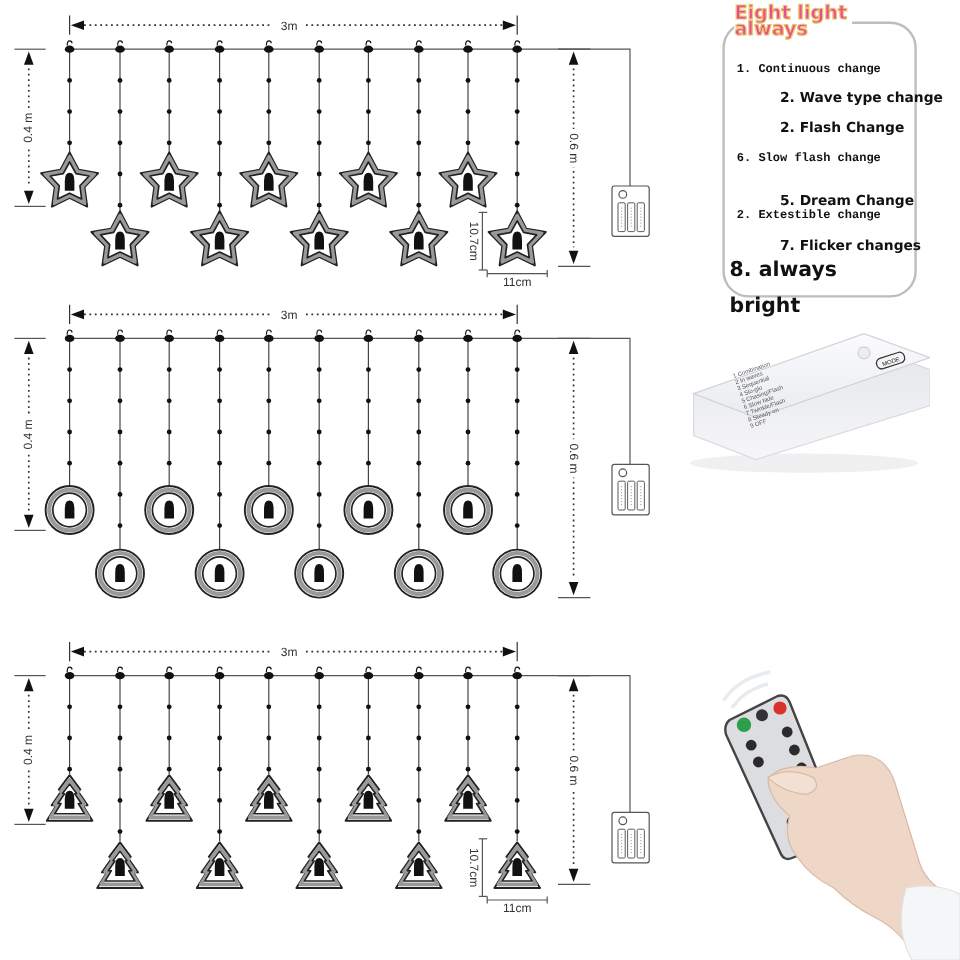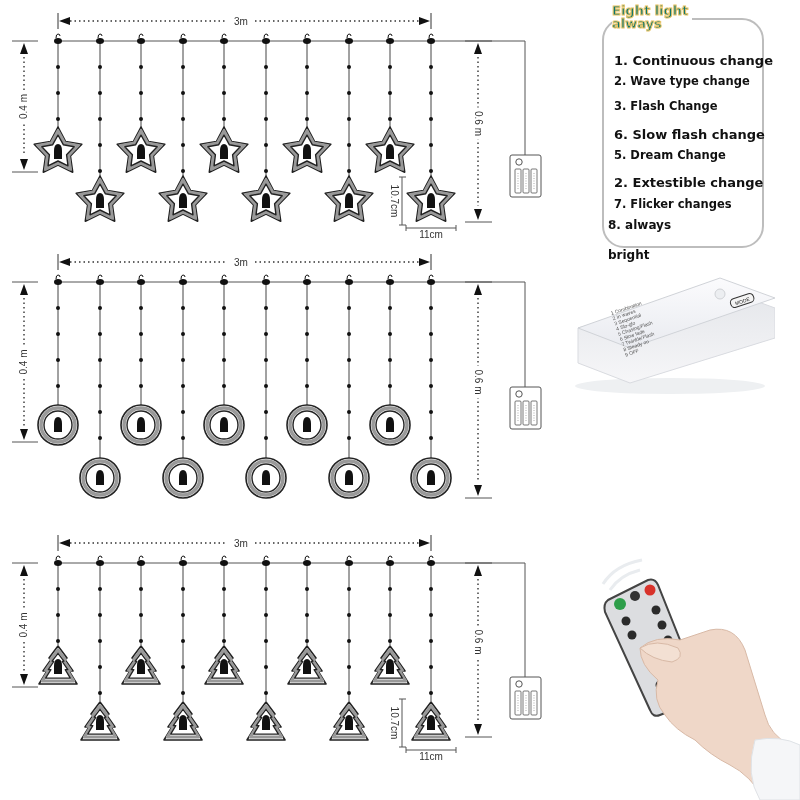--- a/index.html
+++ b/index.html
@@ -1,25 +1,25 @@
 <!DOCTYPE html>
 <html><head>
 <meta charset="utf-8">
 <style>
   html,body{margin:0;padding:0;background:#fff;}
   body{width:800px;height:800px;position:relative;overflow:hidden;font-family:"Liberation Sans",sans-serif;color:#222;}
   .panel{position:absolute;left:0;width:560px;}
   .panel svg{position:absolute;left:0;top:0;}
   .dimtext{font-family:"Liberation Sans",sans-serif;font-size:10px;fill:#333;}
   .modes-box{position:absolute;left:602px;top:18px;width:162px;height:230px;border:2px solid #bdbdbd;border-radius:22px;background:#fff;box-sizing:border-box;}
-  .modes-title{position:absolute;left:612px;top:4px;font-family:"DejaVu Sans",sans-serif;font-weight:bold;font-size:13px;line-height:13px;color:#0f766e;-webkit-text-stroke:1px #e8c56a;text-shadow:0 0 1px #f0d48a;z-index:2;background:#fff;padding-right:4px;}
+  .modes-title{position:absolute;left:612px;top:4px;font-family:"DejaVu Sans",sans-serif;font-weight:bold;font-size:16px;line-height:13px;color:#ec4899;-webkit-text-stroke:1px #e8c56a;text-shadow:0 0 1px #f0d48a;z-index:2;background:#fff;padding-right:4px;}
   .mode{position:absolute;left:614px;font-family:"DejaVu Sans",sans-serif;font-weight:bold;color:#111;white-space:nowrap;}
-  .m-sm{font-size:13px;}
-  .m-lg{font-size:11.5px;}
-  .m-xl{font-size:12px;line-height:15px;left:608px;}
+  .m-sm{font-size:10px;font-family:Liberation Mono, monospace;}
+  .m-lg{font-size:11.5px;margin-left:36px;}
+  .m-xl{font-size:17px;line-height:15px;left:608px;}
   .controller{position:absolute;left:570px;top:268px;width:205px;height:130px;}
   .remote-scene{position:absolute;left:560px;top:540px;width:240px;height:260px;}
 </style>
 </head>
 <body>
 
 <div class="panel" style="top:0;height:250px;">
   <svg id="svg-0" width="560" height="250">
       <g>
         <line x1="58" y1="13" x2="58" y2="29" stroke="#333" stroke-width="1"></line>
@@ -550,23 +550,23 @@
     </svg>
 </div>
 
 <div class="modes-box"></div>
 <div class="modes-title">
   <div>Eight light</div>
   <div>always</div>
 </div>
 <div class="mode m-sm" style="top:53px">1. Continuous change</div>
 <div class="mode m-lg" style="top:74px">2. Wave type change</div>
-<div class="mode m-lg" style="top:99px">3. Flash Change</div>
+<div class="mode m-lg" style="top:99px">2. Flash Change</div>
 <div class="mode m-sm" style="top:127px">6. Slow flash change</div>
-<div class="mode m-lg" style="top:148px">5. Dream Change</div>
+<div class="mode m-lg" style="top:160px">5. Dream Change</div>
 <div class="mode m-sm" style="top:175px">2. Extestible change</div>
 <div class="mode m-lg" style="top:197px">7. Flicker changes</div>
 <div class="mode m-xl" style="top:218px">8. always</div>
 <div class="mode m-xl" style="top:248px">bright</div>
 
 <div class="controller">
   <svg width="205" height="130" viewBox="0 0 205 130">
     <defs>
       <linearGradient id="boxTop" x1="0" y1="0" x2="0" y2="1">
         <stop offset="0" stop-color="#fbfbfd"></stop>

